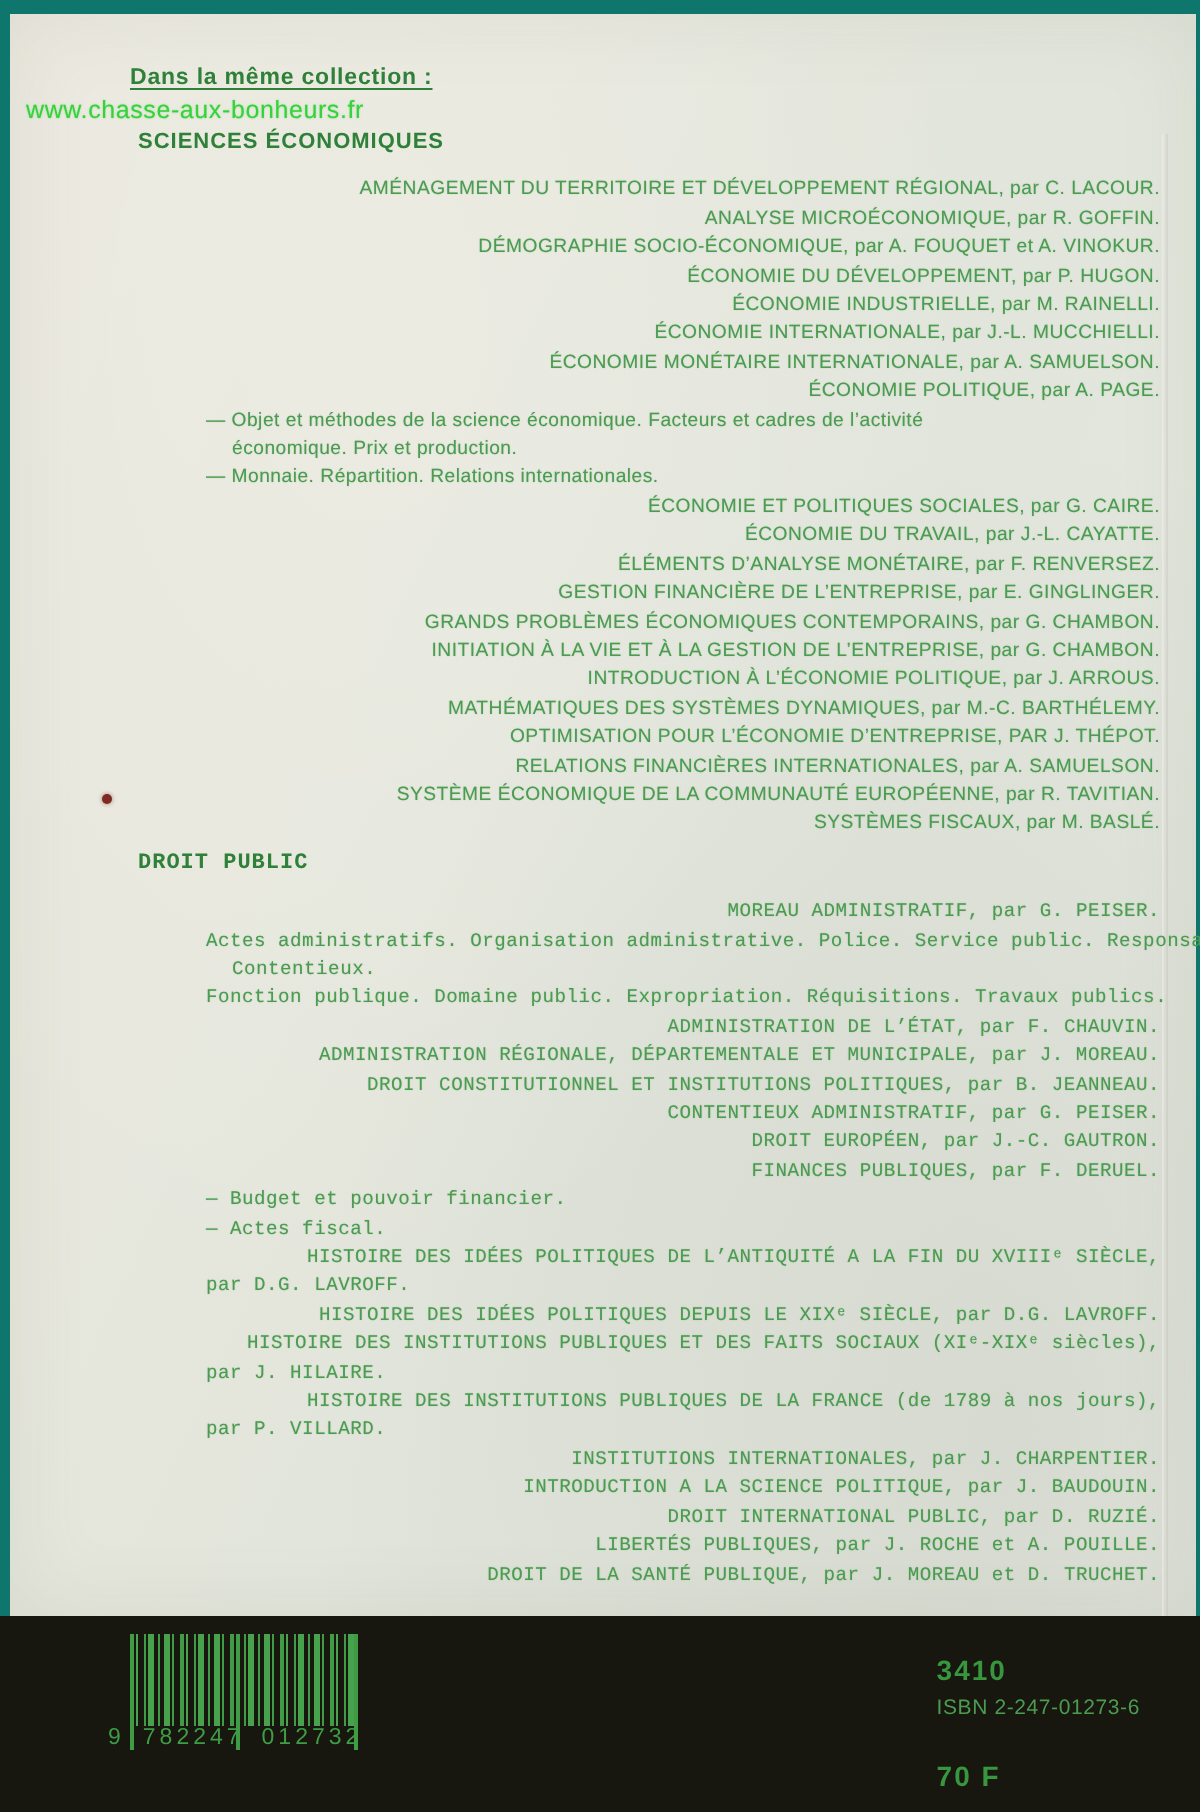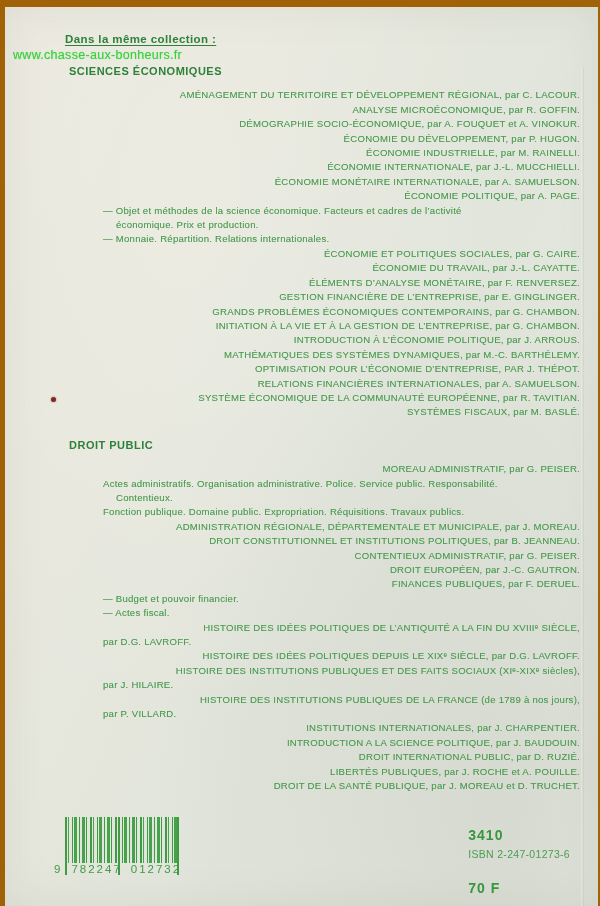--- a/index.html
+++ b/index.html
@@ -1,34 +1,34 @@
 <!DOCTYPE html>
 <html><head>
 <meta charset="utf-8">
 <style>
   html,body{margin:0;padding:0;width:600px;height:906px;overflow:hidden;
     background:#17160f;font-family:"Liberation Sans","DejaVu Sans",sans-serif;}
-  .photo{position:relative;width:600px;height:906px;background:#a16207;}
+  .photo{position:relative;width:600px;height:808px;background:#0f766e;}
   .cover{position:absolute;left:5px;top:7px;right:2px;bottom:0;
     background:linear-gradient(115deg,#eae8de 0%,#e7e7dd 30%,#e1e5db 60%,#e4e8df 85%,#e8ebe3 100%);
     box-shadow:inset 0 0 40px rgba(120,120,100,0.12);}
   .lighting{position:absolute;inset:0;pointer-events:none;
     background:radial-gradient(ellipse at 30% 20%,rgba(255,255,250,0.18),rgba(0,0,0,0) 55%),
                radial-gradient(ellipse at 85% 90%,rgba(90,90,70,0.10),rgba(0,0,0,0) 50%);}
   .crease{position:absolute;top:60px;bottom:0;right:14px;width:3px;
     background:linear-gradient(90deg,rgba(255,255,252,0.55),rgba(150,140,130,0.25));
     opacity:.7;}
   .hdr{position:absolute;left:60px;top:26px;font-size:11.5px;font-weight:bold;
     color:#2f8039;letter-spacing:.4px;text-decoration:underline;text-underline-offset:2px;}
   .wm{position:absolute;left:8px;top:41px;font-size:12.5px;color:#35d23b;
     letter-spacing:.3px;text-shadow:0 0 1px rgba(53,210,59,.5);}
   .content{position:absolute;left:64px;top:57px;right:18px;}
   .section-title{font-size:11px;font-weight:bold;color:#2f8039;letter-spacing:.5px;
     line-height:14.4px;margin:0 0 10px 0;}
-  .section + .section{margin-top:18px;}
+  .section + .section{margin-top:5px;font-family:Liberation Mono, monospace;}
   .line{font-size:9.6px;color:#4b9c51;line-height:14.4px;letter-spacing:.25px;
     white-space:nowrap;text-shadow:0 0 .6px rgba(75,156,81,.45);}
   .i0{margin-left:20px;text-align:right;}
   .i1{margin-left:34px;}
   .i2{margin-left:47px;}
   .stain{position:absolute;left:46px;top:390px;width:5px;height:5px;border-radius:50%;
     background:#7c2a22;box-shadow:0 0 2px rgba(124,42,34,.6);}
   
   .barcode{position:absolute;left:50px;top:810px;}
   .bars{position:relative;margin-left:10px;width:114px;height:46px;
@@ -91,20 +91,21 @@
           <div class="line i0">RELATIONS FINANCIÈRES INTERNATIONALES, par A. SAMUELSON.</div>
           <div class="line i0">SYSTÈME ÉCONOMIQUE DE LA COMMUNAUTÉ EUROPÉENNE, par R. TAVITIAN.</div>
           <div class="line i0">SYSTÈMES FISCAUX, par M. BASLÉ.</div>
         </div>
         <div class="section">
           <div class="section-title">DROIT PUBLIC</div>
           <div class="line i0">MOREAU ADMINISTRATIF, par G. PEISER.</div>
           <div class="line i1">Actes administratifs. Organisation administrative. Police. Service public. Responsabilité.</div>
           <div class="line i2">Contentieux.</div>
           <div class="line i1">Fonction publique. Domaine public. Expropriation. Réquisitions. Travaux publics.</div>
+          <div class="line i0">ADMINISTRATION DE L’ÉTAT, par F. CHAUVIN.</div>
           <div class="line i0">ADMINISTRATION RÉGIONALE, DÉPARTEMENTALE ET MUNICIPALE, par J. MOREAU.</div>
           <div class="line i0">DROIT CONSTITUTIONNEL ET INSTITUTIONS POLITIQUES, par B. JEANNEAU.</div>
           <div class="line i0">CONTENTIEUX ADMINISTRATIF, par G. PEISER.</div>
           <div class="line i0">DROIT EUROPÉEN, par J.-C. GAUTRON.</div>
           <div class="line i0">FINANCES PUBLIQUES, par F. DERUEL.</div>
           <div class="line i1">— Budget et pouvoir financier.</div>
           <div class="line i1">— Actes fiscal.</div>
           <div class="line i0">HISTOIRE DES IDÉES POLITIQUES DE L’ANTIQUITÉ A LA FIN DU XVIIIᵉ SIÈCLE,</div>
           <div class="line i1">par D.G. LAVROFF.</div>
           <div class="line i0">HISTOIRE DES IDÉES POLITIQUES DEPUIS LE XIXᵉ SIÈCLE, par D.G. LAVROFF.</div>

